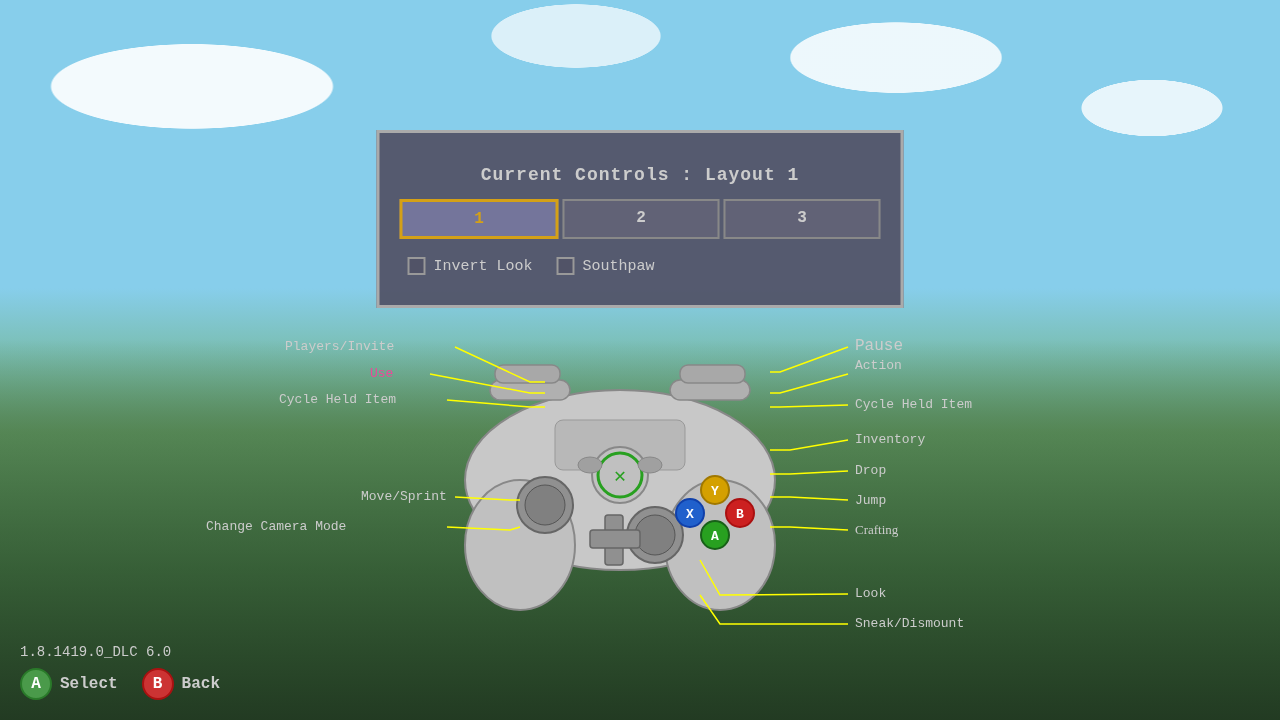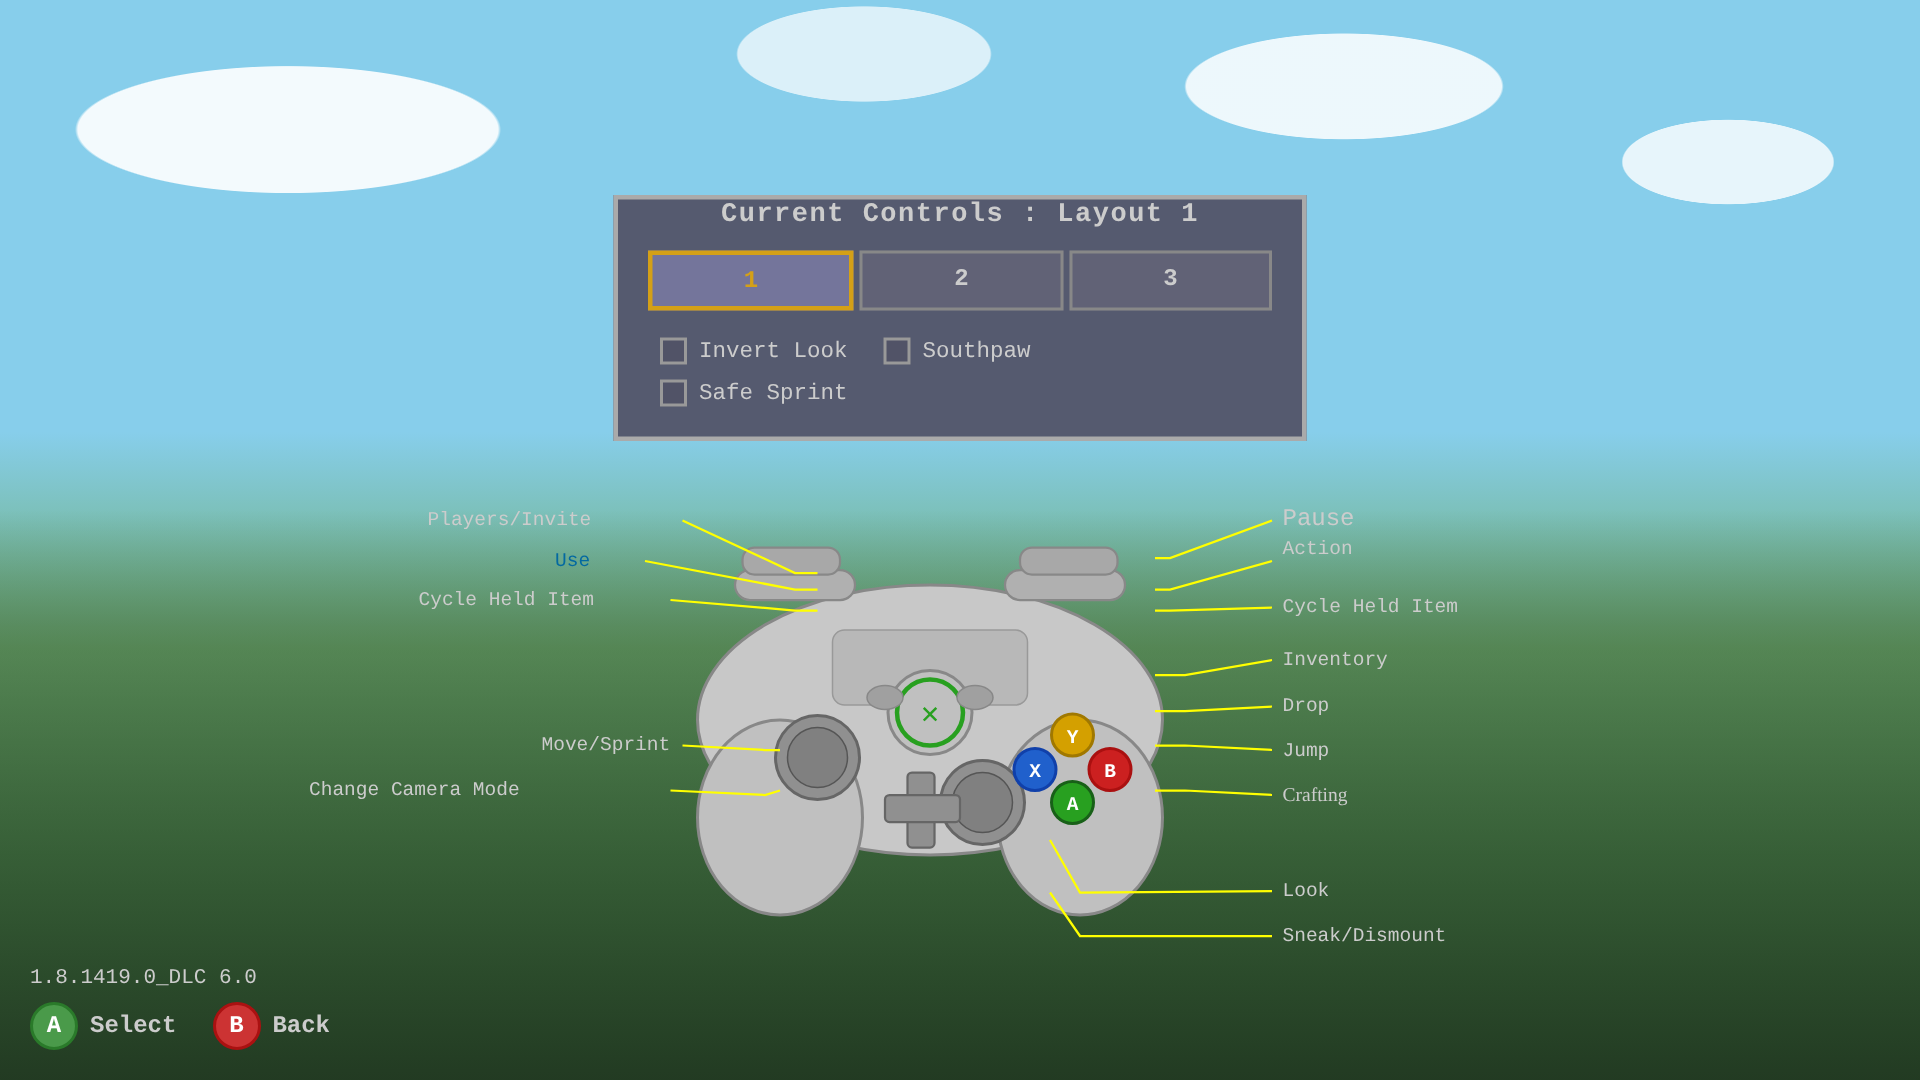--- a/index.html
+++ b/index.html
@@ -39,24 +39,24 @@
       height: 380px;
       background: linear-gradient(180deg, transparent 0%, rgba(60,90,60,0.4) 20%, rgba(40,70,40,0.7) 60%, rgba(30,50,30,0.9) 100%);
     }
 
     
     .controls-panel {
       position: absolute;
       top: 130px;
       left: 50%;
       transform: translateX(-50%);
-      width: 462px;
+      width: 527px;
       background: rgba(80, 80, 100, 0.92);
       border: 3px solid #aaaaaa;
-      padding: 0 20px 20px;
+      padding: 32px 20px 20px;
       image-rendering: pixelated;
     }
 
     .controls-panel-title {
       text-align: center;
       color: #cccccc;
       font-size: 18px;
       font-weight: bold;
       margin-bottom: 14px;
       font-family: 'Courier New', monospace;
@@ -206,26 +206,20 @@
   <div class="checkboxes-row1">
     <div class="checkbox-item">
       <div class="checkbox-box"></div>
       <span>Invert Look</span>
     </div>
     <div class="checkbox-item">
       <div class="checkbox-box"></div>
       <span>Southpaw</span>
     </div>
   </div>
-  <div class="checkboxes-row2">
-    <div class="checkbox-item">
-      <div class="checkbox-box"></div>
-      <span>Safe Sprint</span>
-    </div>
-  </div>
 </div>
 
 <svg class="lines-svg" xmlns="http://www.w3.org/2000/svg">
 
   <g transform="translate(460, 360)">
 
     <ellipse cx="160" cy="120" rx="155" ry="90" fill="#c8c8c8" stroke="#888" stroke-width="2"></ellipse>
 
     <ellipse cx="60" cy="185" rx="55" ry="65" fill="#c0c0c0" stroke="#888" stroke-width="2"></ellipse>
 
@@ -298,21 +292,21 @@
 
   <polyline class="line-yellow" points="848,594 720,595 700,560"></polyline>
 
   <polyline class="line-yellow" points="848,624 720,624 700,595"></polyline>
 </svg>
 
 <div style="position:absolute; top:337px; left:285px;">
   <span style="color:#cccccc; font-size:13px; font-family:'Courier New',monospace;margin-top:20px;">Players/Invite</span>
 </div>
 <div style="position:absolute; top:364px; left:370px;">
-  <span style="color:#0369a1; font-size:13px; font-family:'Courier New',monospace;text-align:right;">Use</span>
+  <span style="color:#ec4899; font-size:13px; font-family:'Courier New',monospace;text-align:right;">Use</span>
 </div>
 <div style="position:absolute; top:390px; left:279px;">
   <span style="color:#cccccc; font-size:13px; font-family:'Courier New',monospace;">Cycle Held Item</span>
 </div>
 <div style="position:absolute; top:487px; left:320px;margin-left:41px;">
   <span style="color:#cccccc; font-size:13px; font-family:'Courier New',monospace;">Move/Sprint</span>
 </div>
 <div style="position:absolute; top:517px; left:206px;">
   <span style="color:#cccccc; font-size:13px; font-family:'Courier New',monospace;">Change Camera Mode</span>
 </div>

